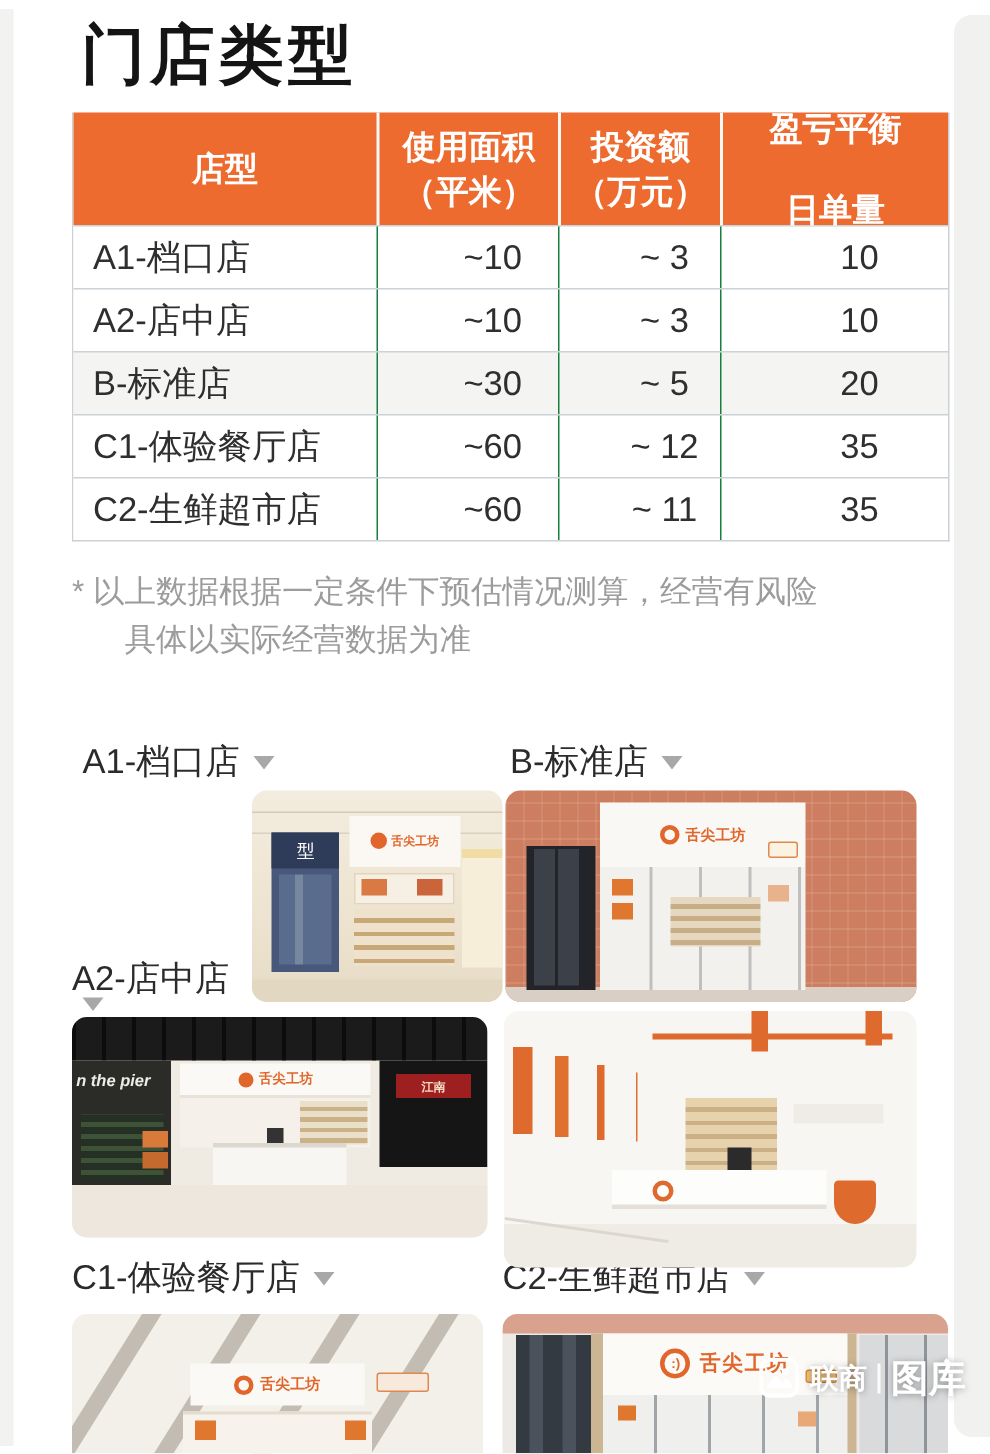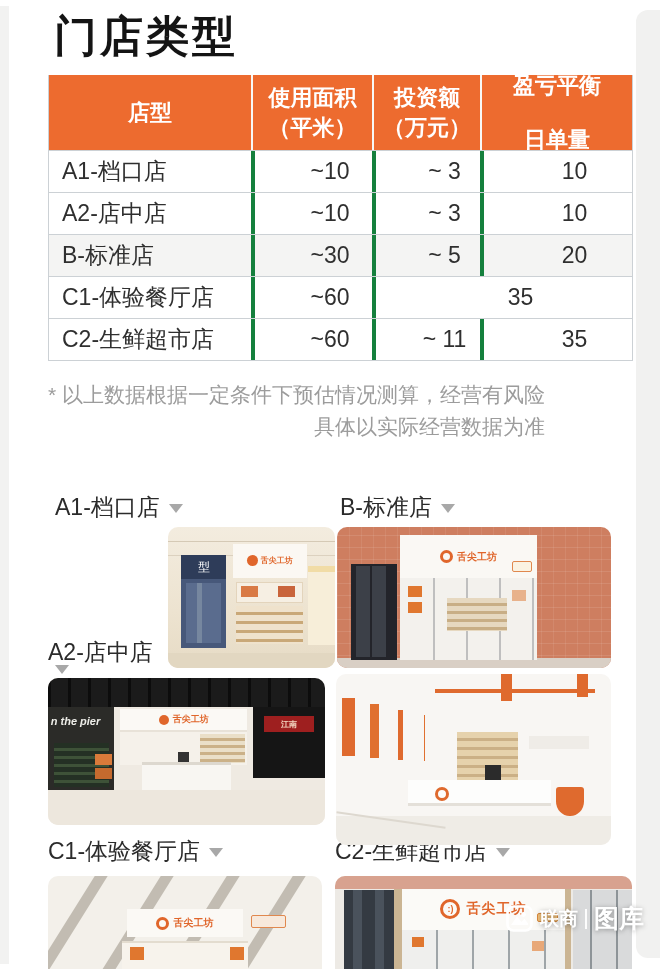--- a/index.html
+++ b/index.html
@@ -14,26 +14,26 @@
   .title{position:absolute;left:54px;top:8px;font-size:43px;font-weight:800;color:#141414;letter-spacing:3px;}
 
   
   .tbl{position:absolute;left:48px;top:75px;width:585px;border:1px solid #ccd1d5;border-top:none;box-sizing:border-box;}
   .thead{display:flex;height:75px;background:#ED6B2F;}
   .th{color:#fff;font-weight:700;font-size:22px;line-height:1.32;display:flex;flex-direction:column;justify-content:center;align-items:center;box-sizing:border-box;}
   .th+.th{border-left:2px solid #f8f8f6;}
   .trow{display:flex;height:41px;border-top:1px solid #ccd1d5;font-size:23px;color:#2f2f2f;background:#fff;}
   .trow.alt{background:#f4f4f3;}
   .td{display:flex;align-items:center;justify-content:center;box-sizing:border-box;}
-  .td+.td{border-left:4px solid #15803d;padding-left:33px;}
+  .td+.td{border-left:1px solid #15803d;padding-left:33px;}
   .c0{width:202px;}.c1{width:121px;}.c2{width:108px;}.c3{flex:1;gap:25px;}
   .td.c0{justify-content:flex-start;padding-left:13px;}
 
   .footnote{position:absolute;left:48px;top:379px;font-size:21px;color:#9c9c9c;line-height:1.52;}
-  .footnote .l2{margin-left:3px;text-align:right;}
+  .footnote .l2{margin-left:35px;}
 
   
   .sec-label{position:absolute;font-size:23px;color:#2b2b2b;font-weight:500;white-space:nowrap;}
   .caret{display:inline-block;width:0;height:0;border-left:7px solid transparent;border-right:7px solid transparent;border-top:9px solid #a8a8a8;margin-left:9px;vertical-align:2px;}
   .caret.abs{position:absolute;margin:0;}
 
   .photo{position:absolute;border-radius:10px;overflow:hidden;}
   .photo *{position:absolute;box-sizing:border-box;}
 
   
@@ -181,20 +181,21 @@
     </div>
     <div class="trow alt">
       <div class="td c0">B-标准店</div>
       <div class="td c1">~30</div>
       <div class="td c2">~ 5</div>
       <div class="td c3">20</div>
     </div>
     <div class="trow">
       <div class="td c0">C1-体验餐厅店</div>
       <div class="td c1">~60</div>
+      <div class="td c2">~ 12</div>
       <div class="td c3">35</div>
     </div>
     <div class="trow">
       <div class="td c0">C2-生鲜超市店</div>
       <div class="td c1">~60</div>
       <div class="td c2">~ 11</div>
       <div class="td c3">35</div>
     </div>
   </div>
 

